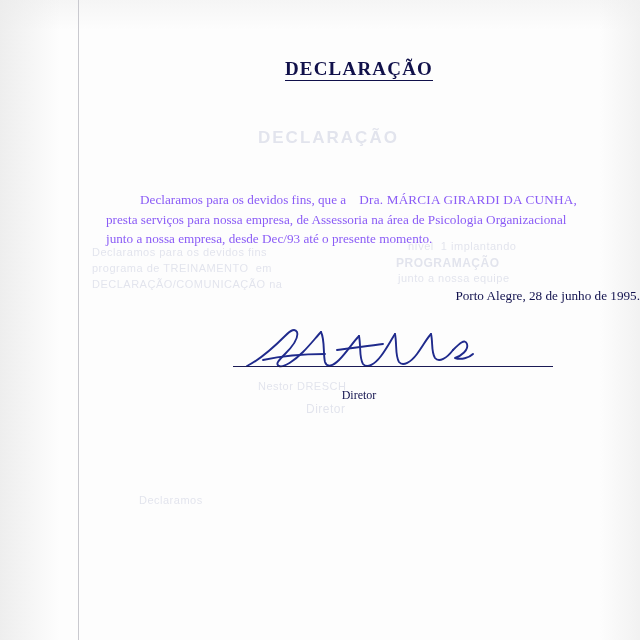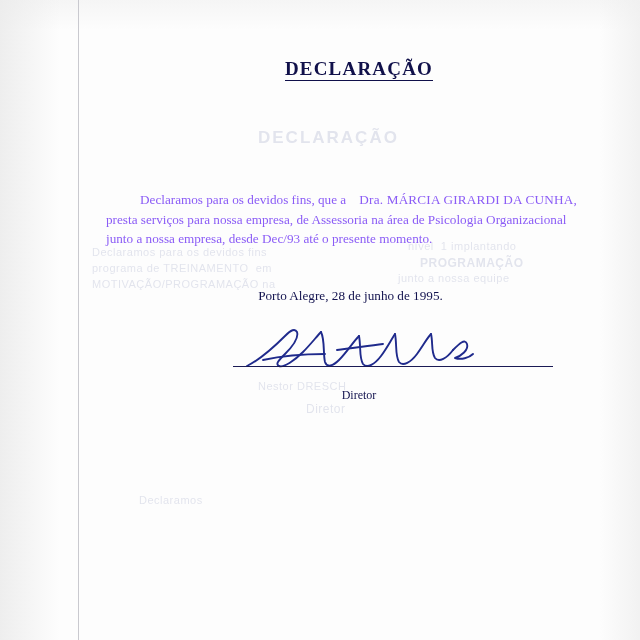--- a/index.html
+++ b/index.html
@@ -62,21 +62,21 @@
     top: 128px;
     left: 180px;
     font-size: 17px;
     font-weight: bold;
     letter-spacing: 2px;
   }
   .ghost-b1 { top: 246px; left: 14px;  font-size: 11px; }
   .ghost-b2 { top: 262px; left: 14px;  font-size: 11px; }
   .ghost-b3 { top: 278px; left: 14px;  font-size: 11px; }
   .ghost-c1 { top: 240px; left: 330px; font-size: 11px; }
-  .ghost-c2 { top: 256px; left: 318px; font-size: 12px; font-weight: bold; margin-left: 24px; }
+  .ghost-c2 { top: 256px; left: 318px; font-size: 12px; font-weight: bold; }
   .ghost-c3 { top: 272px; left: 320px; font-size: 11px; }
   .ghost-s1 { top: 380px; left: 180px; font-size: 11px; }
   .ghost-s2 { top: 402px; left: 228px; font-size: 12px; }
   .ghost-l1 { top: 494px; left: 14px;  font-size: 11px; margin-left: 47px; }
 
   
   .doc-title {
     position: absolute;
     top: 58px;
     left: 0;
@@ -107,22 +107,22 @@
   .body-block .indent { display: inline-block; width: 34px; }
   .body-block .name {
     font-weight: normal;
     letter-spacing: 0.2px;
   }
 
   .place-date {
     position: absolute;
     top: 288px;
     left: 0;
-    right: 17px;
-    text-align: center;
+    right: 0;
+    text-align: right;
     font-size: 13.2px;
     color: #12124e;
   }
 
   
   .sig-wrap {
     position: absolute;
     top: 320px;
     left: 0;
     right: 0;
@@ -166,21 +166,21 @@
 
 <div id="page">
 
   <div class="margin-rule"></div>
 
   <div class="content">
 
     <div class="ghost ghost-title">DECLARAÇÃO</div>
     <div class="ghost ghost-b2">programa de TREINAMENTO  em</div>
     <div class="ghost ghost-b1">Declaramos para os devidos fins</div>
-    <div class="ghost ghost-b3">MOTIVAÇÃO/PROGRAMAÇÃO na</div>
+    <div class="ghost ghost-b3">DECLARAÇÃO/COMUNICAÇÃO na</div>
     <div class="ghost ghost-c1">nível  1 implantando</div>
     <div class="ghost ghost-c2">PROGRAMAÇÃO</div>
     <div class="ghost ghost-c3">junto a nossa equipe</div>
     <div class="ghost ghost-s1">Nestor DRESCH</div>
     <div class="ghost ghost-s2">Diretor</div>
     <div class="ghost ghost-l1">Declaramos</div>
 
     <div class="doc-title">
       <span class="u">DECLARAÇÃO</span>
     </div>

